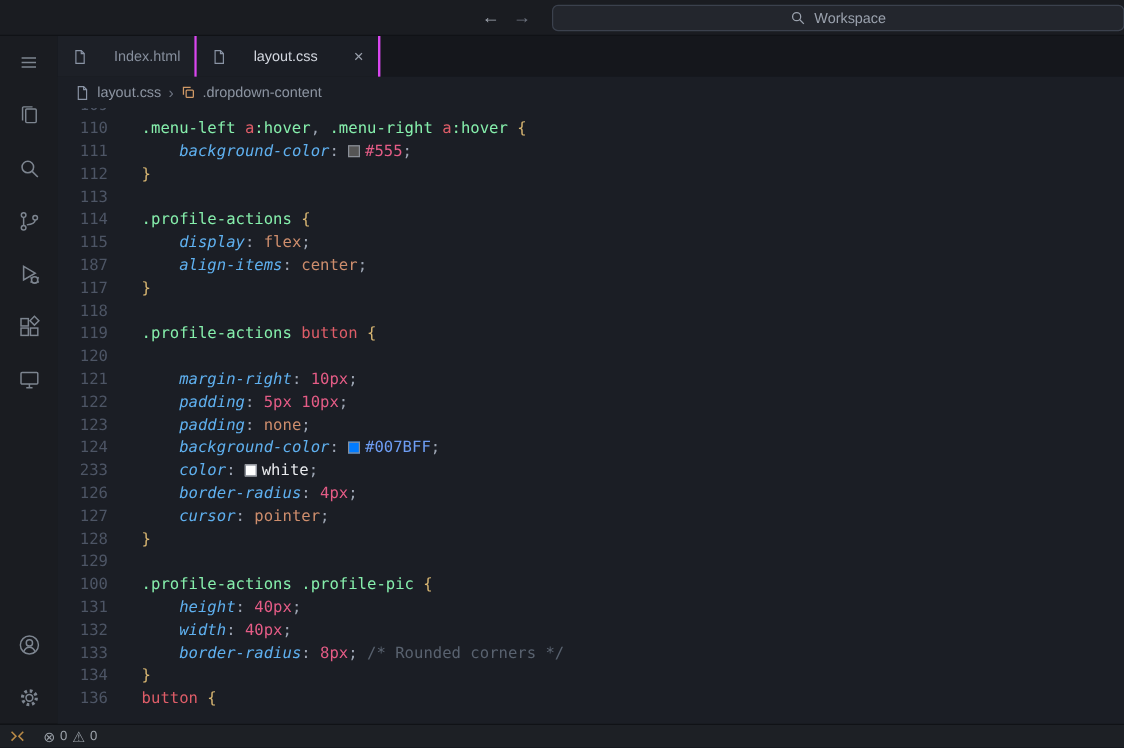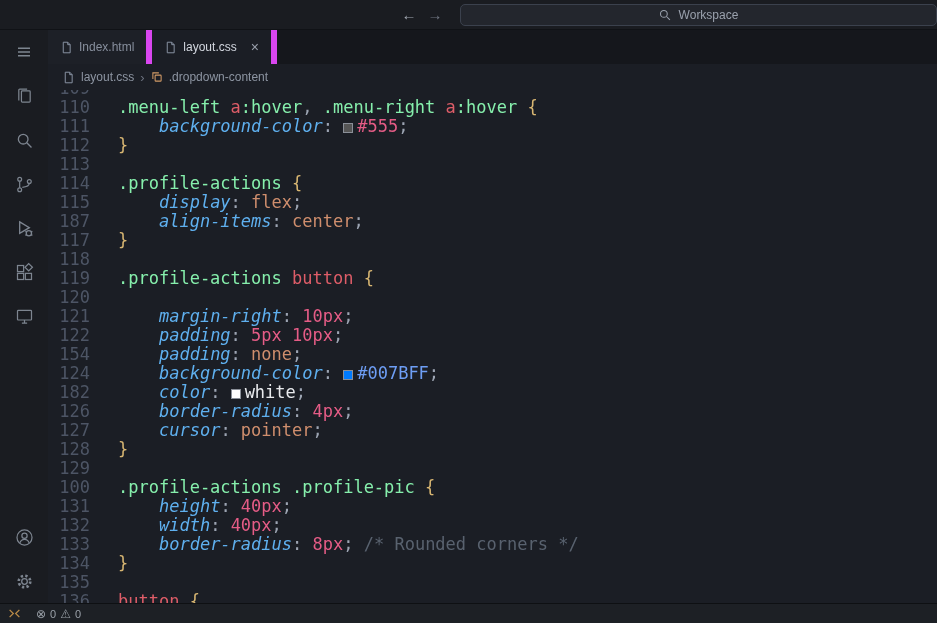--- a/index.html
+++ b/index.html
@@ -24,35 +24,35 @@
   .activitybar { width:48px; flex:0 0 48px; background:#1a1c21; display:flex; flex-direction:column; align-items:center; }
   .act-item { width:48px; height:44px; display:flex; align-items:center; justify-content:center; color:#7d8590; }
   .act-spacer { flex:1; }
   .act-item svg { display:block; }
 
   
   .content { flex:1; display:flex; flex-direction:column; min-width:0; }
 
   
   .tabstrip { height:34px; flex:0 0 34px; background:#15171c; display:flex; }
-  .tab { display:flex; align-items:center; gap:6px; padding:0 12px; font-size:12px; color:#868e9c;
-         background:#1d2027; border-right:6px solid #d946ef; cursor:default; }
+  .tab { display:flex; align-items:center; gap:22px; padding:0 12px; font-size:12px; color:#868e9c;
+         background:#1d2027; border-right:2px solid #d946ef; cursor:default; }
   .tab.active { background:#1b1e25; color:#d3d7df; }
   .tab-close { margin-left:8px; font-size:14px; color:#9aa0ac; line-height:1; }
   .file-ic { flex:0 0 auto; }
 
   
   .breadcrumbs { height:26px; flex:0 0 26px; background:#1b1e25; display:flex; align-items:center;
                  padding-left:14px; gap:6px; font-size:12px; color:#8d95a2; }
   .crumb-sep { color:#6c7380; font-size:13px; }
   .sym-ic { display:flex; align-items:center; }
 
   
   .editor { flex:1; position:relative; overflow:hidden; background:#1b1e25;
-            font-family:"DejaVu Sans Mono",monospace; font-size:17px; line-height:19px; }
+            font-family:"DejaVu Sans Mono",monospace; font-size:13px; line-height:19px; }
   .code-scroll { position:absolute; top:-11px; left:0; right:0; }
   .line { display:flex; white-space:pre; height:19px; }
   .ln { flex:0 0 42px; text-align:right; color:#4d5565; user-select:none; }
   .code { padding-left:28px; }
   .tk-sel   { color:#86efac; }
   .tk-brace { color:#d8b672; }
   .tk-tag   { color:#de5d68; }
   .tk-pn    { color:#9da5b3; }
   .tk-prop  { color:#5fb0ef; font-style:italic; }
   .tk-val   { color:#cf8e6d; }
@@ -198,33 +198,32 @@
             <div class="line"><span class="ln">113</span><span class="code"></span></div>
             <div class="line"><span class="ln">114</span><span class="code"><span class="tk-sel">.profile-actions</span><span class="tk-brace"> {</span></span></div>
             <div class="line"><span class="ln">115</span><span class="code"><span class="tk-pn">    </span><span class="tk-prop">display</span><span class="tk-pn">: </span><span class="tk-val">flex</span><span class="tk-pn">;</span></span></div>
             <div class="line"><span class="ln">187</span><span class="code"><span class="tk-pn">    </span><span class="tk-prop">align-items</span><span class="tk-pn">: </span><span class="tk-val">center</span><span class="tk-pn">;</span></span></div>
             <div class="line"><span class="ln">117</span><span class="code"><span class="tk-brace">}</span></span></div>
             <div class="line"><span class="ln">118</span><span class="code"></span></div>
             <div class="line"><span class="ln">119</span><span class="code"><span class="tk-sel">.profile-actions </span><span class="tk-tag">button</span><span class="tk-brace"> {</span></span></div>
             <div class="line"><span class="ln">120</span><span class="code"></span></div>
             <div class="line"><span class="ln">121</span><span class="code"><span class="tk-pn">    </span><span class="tk-prop">margin-right</span><span class="tk-pn">: </span><span class="tk-num">10px</span><span class="tk-pn">;</span></span></div>
             <div class="line"><span class="ln">122</span><span class="code"><span class="tk-pn">    </span><span class="tk-prop">padding</span><span class="tk-pn">: </span><span class="tk-num">5px 10px</span><span class="tk-pn">;</span></span></div>
-            <div class="line"><span class="ln">154</span><span class="code"><span class="tk-pn">    </span><span class="tk-prop">padding</span><span class="tk-pn">: </span><span class="tk-val">none</span><span class="tk-pn">;</span></span></div>
+            <div class="line"><span class="ln">123</span><span class="code"><span class="tk-pn">    </span><span class="tk-prop">padding</span><span class="tk-pn">: </span><span class="tk-val">none</span><span class="tk-pn">;</span></span></div>
             <div class="line"><span class="ln">124</span><span class="code"><span class="tk-pn">    </span><span class="tk-prop">background-color</span><span class="tk-pn">: </span><span class="swatch" style="background: rgb(0, 123, 255);"></span><span class="tk-hexb">#007BFF</span><span class="tk-pn">;</span></span></div>
-            <div class="line"><span class="ln">182</span><span class="code"><span class="tk-pn">    </span><span class="tk-prop">color</span><span class="tk-pn">: </span><span class="swatch" style="background: rgb(255, 255, 255);"></span><span class="tk-wht">white</span><span class="tk-pn">;</span></span></div>
+            <div class="line"><span class="ln">233</span><span class="code"><span class="tk-pn">    </span><span class="tk-prop">color</span><span class="tk-pn">: </span><span class="swatch" style="background: rgb(255, 255, 255);"></span><span class="tk-wht">white</span><span class="tk-pn">;</span></span></div>
             <div class="line"><span class="ln">126</span><span class="code"><span class="tk-pn">    </span><span class="tk-prop">border-radius</span><span class="tk-pn">: </span><span class="tk-num">4px</span><span class="tk-pn">;</span></span></div>
             <div class="line"><span class="ln">127</span><span class="code"><span class="tk-pn">    </span><span class="tk-prop">cursor</span><span class="tk-pn">: </span><span class="tk-val">pointer</span><span class="tk-pn">;</span></span></div>
             <div class="line"><span class="ln">128</span><span class="code"><span class="tk-brace">}</span></span></div>
             <div class="line"><span class="ln">129</span><span class="code"></span></div>
             <div class="line"><span class="ln">100</span><span class="code"><span class="tk-sel">.profile-actions .profile-pic</span><span class="tk-brace"> {</span></span></div>
             <div class="line"><span class="ln">131</span><span class="code"><span class="tk-pn">    </span><span class="tk-prop">height</span><span class="tk-pn">: </span><span class="tk-num">40px</span><span class="tk-pn">;</span></span></div>
             <div class="line"><span class="ln">132</span><span class="code"><span class="tk-pn">    </span><span class="tk-prop">width</span><span class="tk-pn">: </span><span class="tk-num">40px</span><span class="tk-pn">;</span></span></div>
             <div class="line"><span class="ln">133</span><span class="code"><span class="tk-pn">    </span><span class="tk-prop">border-radius</span><span class="tk-pn">: </span><span class="tk-num">8px</span><span class="tk-pn">;</span><span class="tk-pn"> </span><span class="tk-cmt">/* Rounded corners */</span></span></div>
             <div class="line"><span class="ln">134</span><span class="code"><span class="tk-brace">}</span></span></div>
-            <div class="line"><span class="ln">135</span><span class="code"></span></div>
             <div class="line"><span class="ln">136</span><span class="code"><span class="tk-tag">button</span><span class="tk-brace"> {</span></span></div>
           </div>
       </div>
     </div>
   </div>
 
   <div class="statusbar">
     <div class="remote-btn">
       <svg width="13" height="13" viewBox="0 0 16 16" fill="none" stroke="currentColor" stroke-width="1.6">
         <path d="M2 3.5L6.5 8 2 12.5M14 3.5L9.5 8l4.5 4.5"></path>

